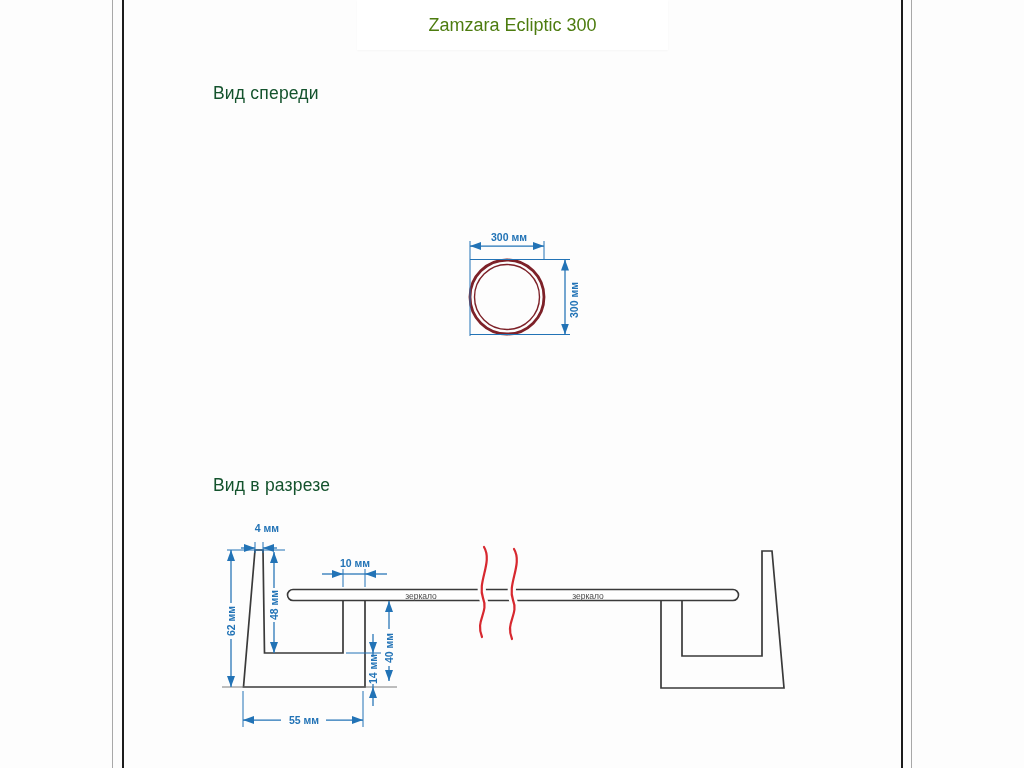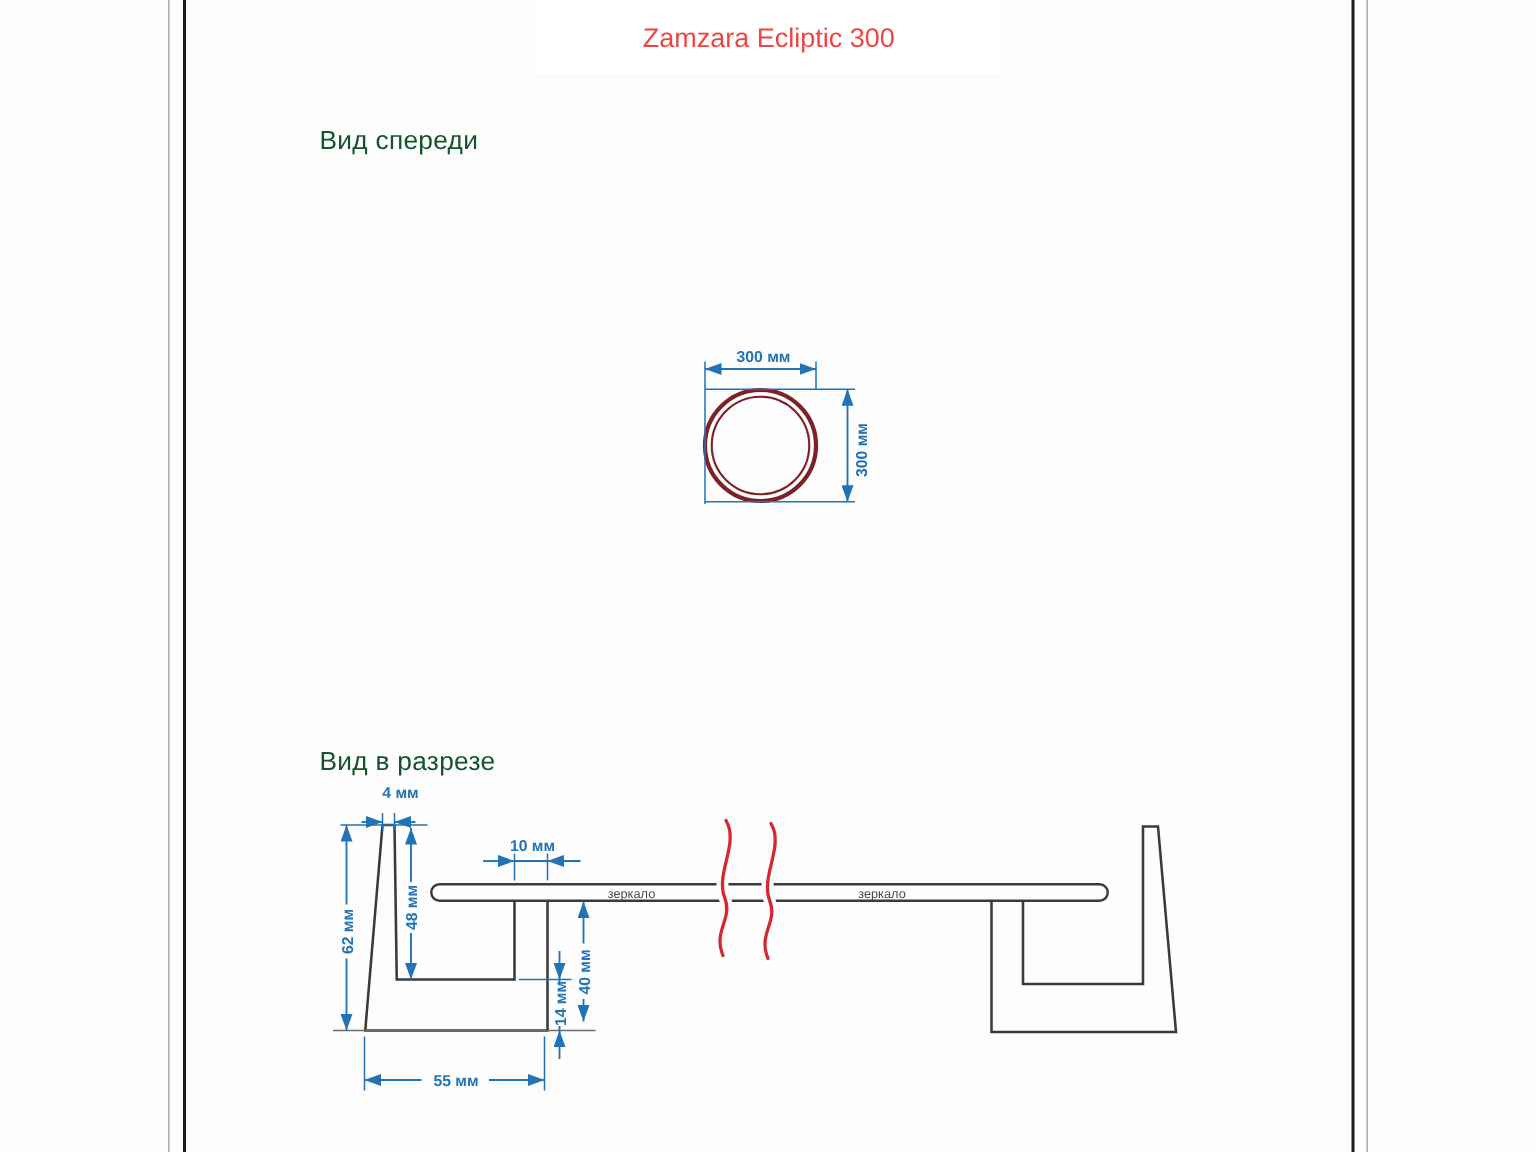--- a/index.html
+++ b/index.html
@@ -9,24 +9,24 @@
     font-family:"Liberation Sans", sans-serif;
   }
   .vline{position:absolute;top:0;bottom:0;}
   .vline.outer{width:1px;background:#a8a8a8;}
   .vline.inner{width:2px;background:#1c1c1c;}
   .title-box{
     position:absolute;left:357px;top:0;width:311px;height:50px;
     background:#ffffff;display:flex;align-items:center;justify-content:center;
     box-shadow:0 1px 2px rgba(0,0,0,0.03);
   }
-  .title-box span{font-size:18px;color:#ef4444;}
+  .title-box span{font-size:18px;color:#4d7c0f;}
   .view-label{position:absolute;font-size:17.5px;color:#14532d;letter-spacing:.2px;}
   #label-front{left:213px;top:83px;}
-  #label-section{left:213px;top:497px;}
+  #label-section{left:213px;top:475px;}
   svg{position:absolute;left:0;top:0;}
   .dim{stroke:var(--dimension-blue,#2273b6);stroke-width:1.25;fill:none;}
   .ext{stroke:var(--dimension-blue,#2273b6);stroke-width:1;fill:none;}
   .ext-dark{stroke:#6e6e6e;stroke-width:0.9;fill:none;}
   .dim-text{fill:var(--dimension-blue,#2273b6);font:bold 10.5px "Liberation Sans",sans-serif;}
   .frame{stroke:var(--outline-dark,#3a3a3a);stroke-width:1.7;fill:none;stroke-linejoin:miter;}
   .bar{stroke:var(--outline-dark,#3a3a3a);stroke-width:1.6;fill:#fefefe;}
   .ring-o{stroke:var(--mirror-ring,#7d2128);stroke-width:2.8;fill:none;}
   .ring-i{stroke:var(--mirror-ring,#7d2128);stroke-width:1.4;fill:none;}
   .brk{stroke:var(--break-red,#d7282f);stroke-width:2.2;fill:none;stroke-linecap:round;}

